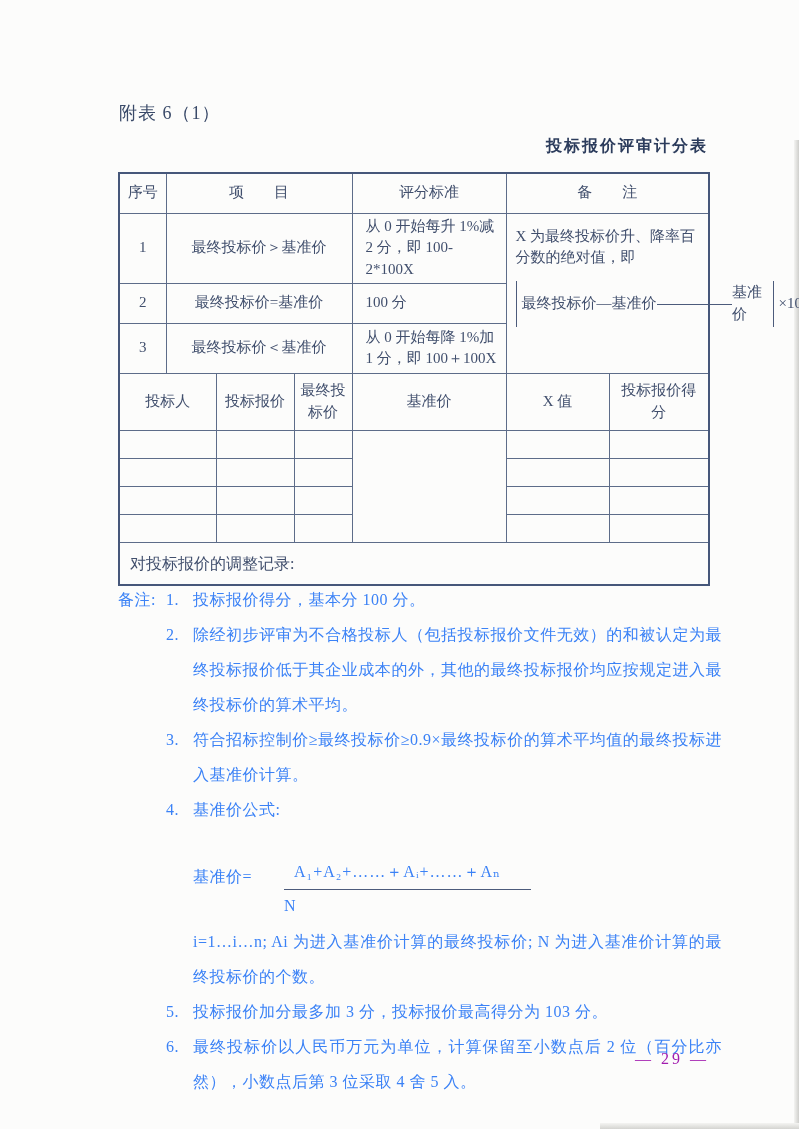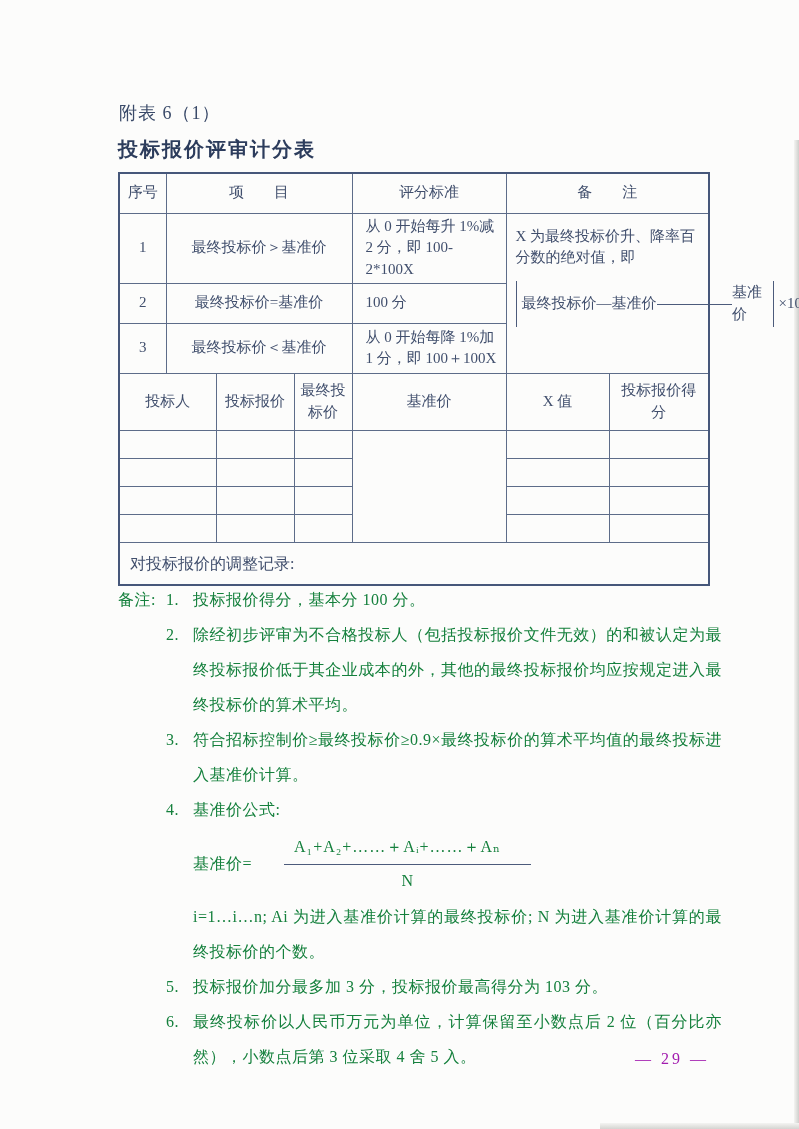--- a/index.html
+++ b/index.html
@@ -9,22 +9,22 @@
     font-family:"Liberation Serif","DejaVu Serif",serif;
     color:#41506d;
   }
   .edge-right{position:absolute;right:0;top:140px;bottom:0;width:5px;
     background:linear-gradient(to right,#f4f4f2,#cfcfcc);}
   .edge-bottom{position:absolute;left:600px;right:0;bottom:0;height:6px;
     background:linear-gradient(#f4f4f2,#d4d4d1);}
 
   .annex-label{position:absolute;left:119px;top:101px;font-size:18px;
     letter-spacing:1px;color:#3a4a69;}
-  .doc-title{position:absolute;left:118px;top:136px;width:590px;text-align:left;
-    font-size:20px;font-weight:700;letter-spacing:2px;color:#2c3c5c;}
+  .doc-title{position:absolute;left:118px;top:136px;width:590px;text-align:right;
+    font-size:16px;font-weight:700;letter-spacing:2px;color:#2c3c5c;}
 
   table.main-table{
     position:absolute;left:118px;top:172px;width:590px;
     border-collapse:collapse;table-layout:fixed;
     font-size:15px;color:#414f6d;
     border:2px solid #46577a;
   }
   .main-table td{border:1px solid #5d6c89;text-align:center;vertical-align:middle;
     padding:2px 6px;line-height:1.45;margin-top:12px;}
   .main-table tr.h1{height:40px;}
@@ -39,28 +39,28 @@
   .main-table td.record-cell{text-align:left;vertical-align:top;padding:9px 10px;font-size:16px;}
 
   .remark-frac{display:flex;align-items:center;margin-top:12px;margin-left:0;}
   .vbar{align-self:stretch;width:0;border-left:1.5px solid #4c5b7b;}
   .frac{display:flex;flex-direction:row;align-items:center;padding:1px 5px;}
   .fr-num{white-space:nowrap;}
   .fr-line{height:0;border-top:1.5px solid #4c5b7b;width:96px;margin:3px 0 2px;}
   .x100{margin-left:5px;white-space:nowrap;}
 
   .notes{position:absolute;left:118px;top:582px;width:604px;font-size:16px;
-    color:#15803d;letter-spacing:0.5px;}
+    color:#3b82f6;letter-spacing:0.5px;}
   .note-row{display:flex;align-items:flex-start;line-height:35px;}
   .n-label{width:48px;flex:none;}
   .n-num{width:27px;flex:none;}
   .n-text{flex:1;text-align:justify;}
   .formula-row{display:flex;align-items:center;margin:8px 0 6px 75px;line-height:1.5;}
   .f-lhs{margin-right:32px;}
-  .bigfrac{display:flex;flex-direction:column;align-items:center;}
+  .bigfrac{display:flex;flex-direction:column;margin-top:25px;}
   .bf-num{padding:0 30px 5px 10px;border-bottom:1.5px solid #4c5b7b;letter-spacing:1px;white-space:nowrap;}
   .bf-den{padding-top:4px;}
 
   .page-num{position:absolute;right:90px;top:1050px;font-size:16px;
     letter-spacing:3px;color:#a21caf;}
 </style>
 </head>
 <body>
 
 <div class="edge-right"></div>

